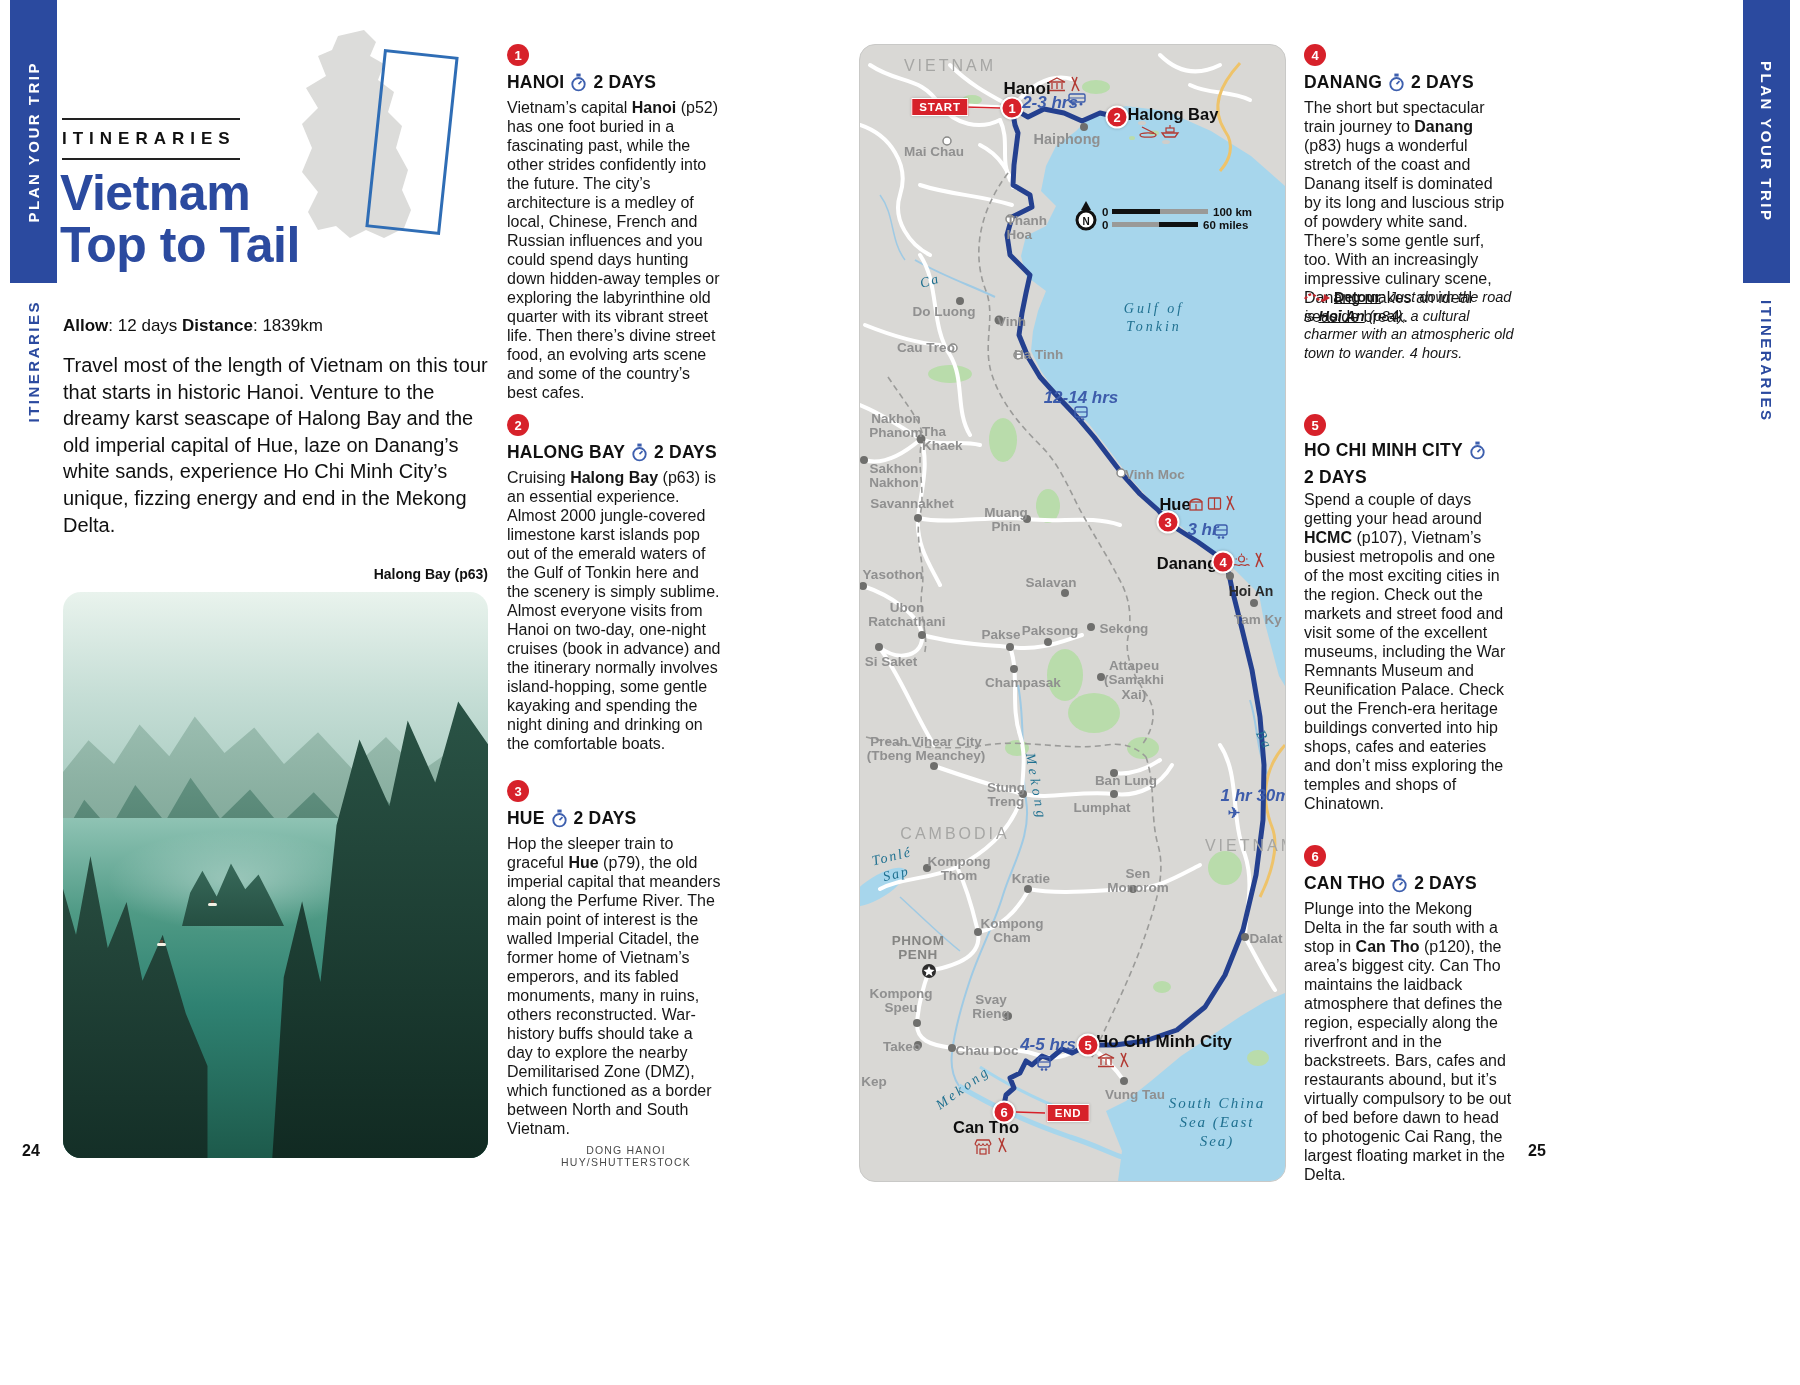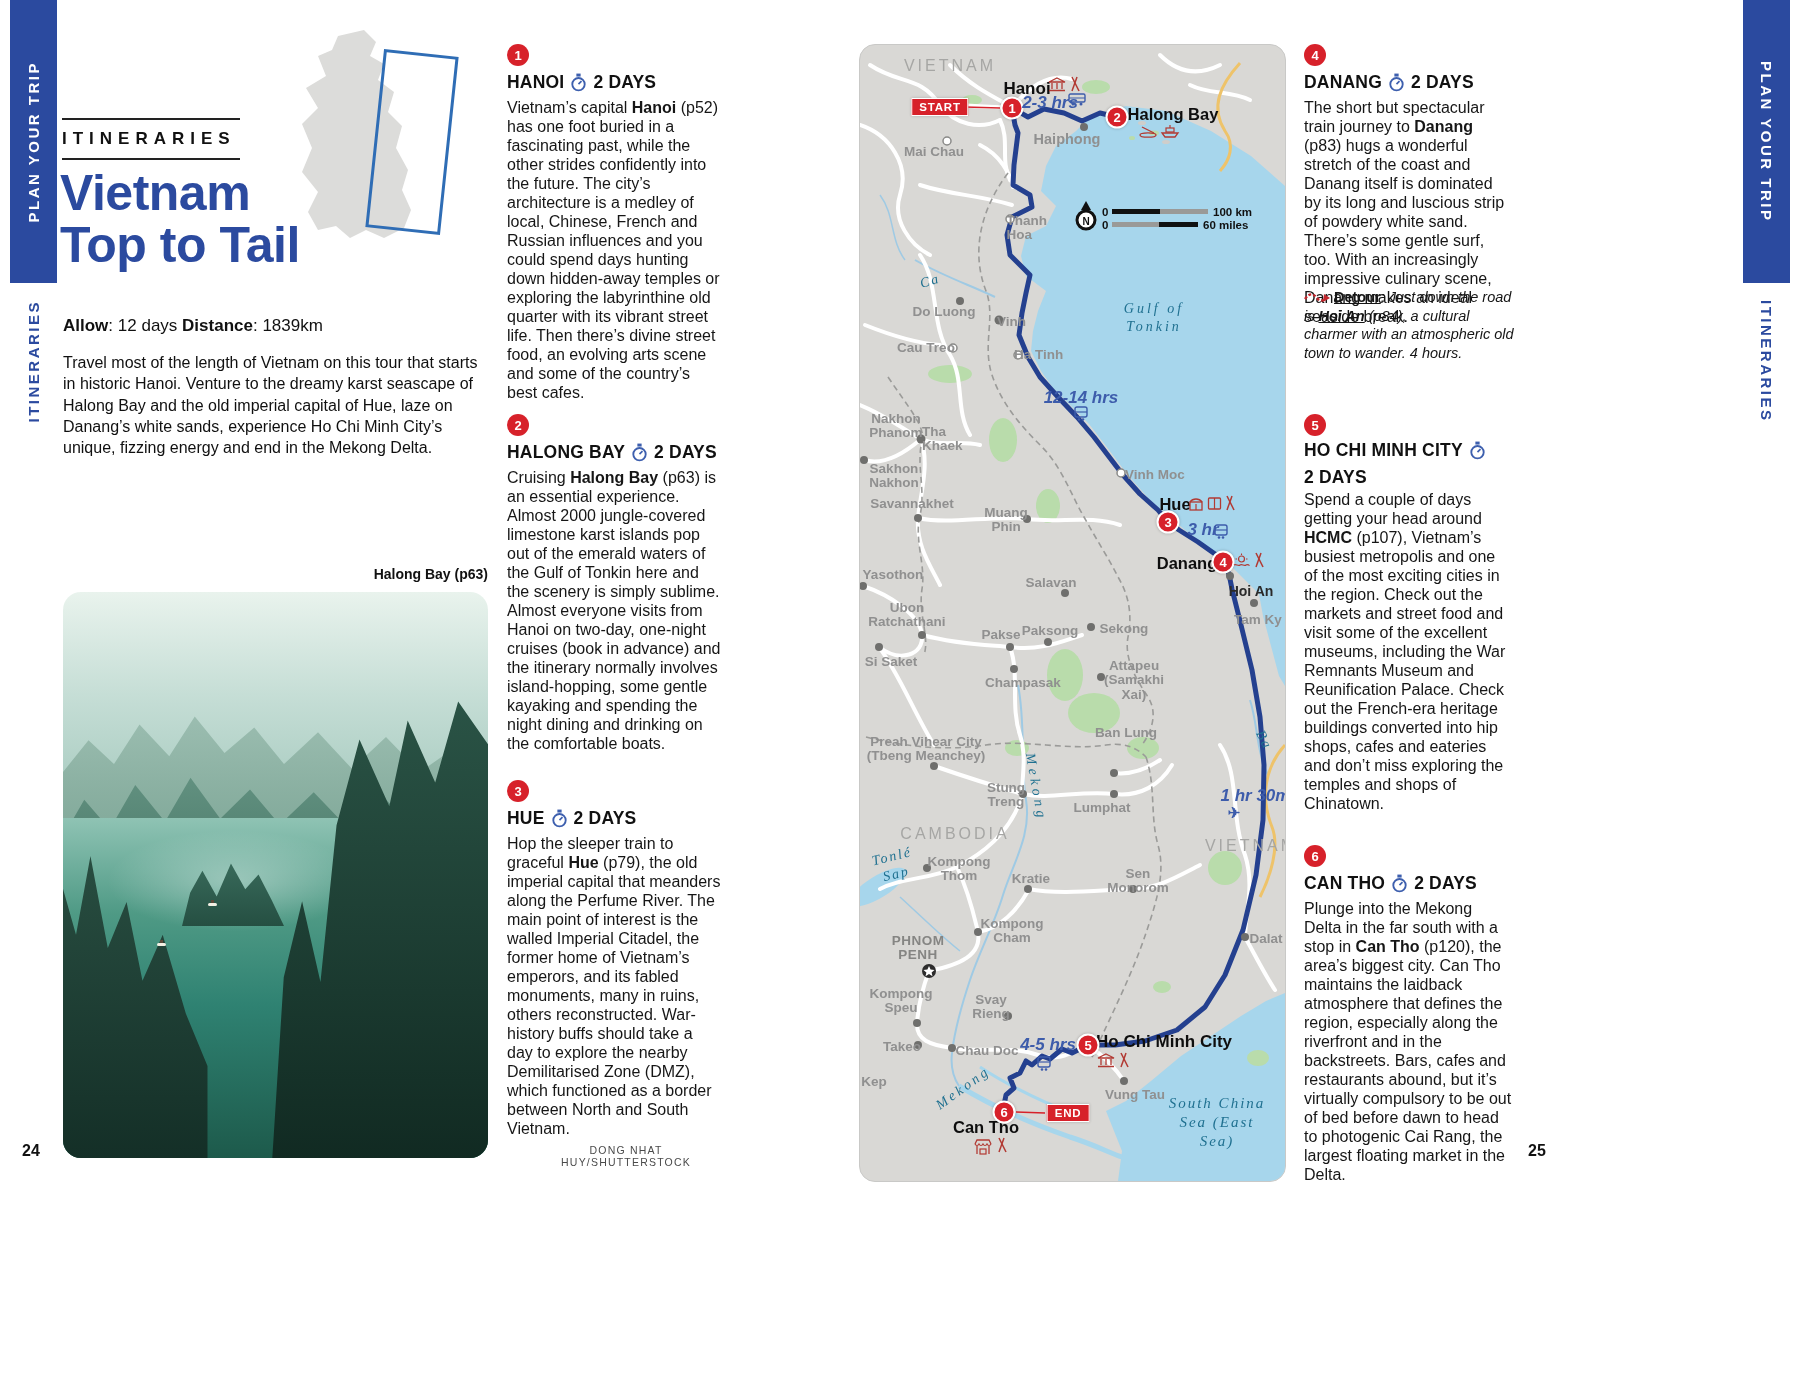--- a/index.html
+++ b/index.html
@@ -17,21 +17,21 @@
   .side-blue{color:#2b4a9f;}
 
   
   .kicker-box{position:absolute;left:62px;top:118px;width:178px;
               border-top:2px solid #222;border-bottom:2px solid #222;padding:9px 0;}
   .kicker{font-weight:bold;font-size:17px;letter-spacing:6px;color:#111;}
   .big-title{position:absolute;left:60px;top:168px;font-weight:bold;font-size:50px;
              line-height:1.03;color:#2b4a9f;letter-spacing:-0.5px;}
   .allow-line{position:absolute;left:63px;top:316px;font-size:17px;color:#111;}
   .allow-line b{font-weight:bold;}
-  .intro{position:absolute;left:63px;top:352px;width:428px;font-size:16px;line-height:1.33;color:#101010;}
+  .intro{position:absolute;left:63px;top:352px;width:428px;font-size:20px;line-height:1.33;color:#101010;}
   .photo-cap{position:absolute;left:63px;top:566px;width:425px;text-align:right;
              font-weight:bold;font-size:14px;color:#111;}
 
   
   .photo{position:absolute;left:63px;top:592px;width:425px;height:566px;border-radius:18px;
          overflow:hidden;background:linear-gradient(180deg,#e9f3ed 0%,#c6ded6 18%,#a9ccc1 36%);}
   .photo > div{position:absolute;}
   .ph-far{left:0;right:0;top:15%;height:28%;opacity:.85;
       background:linear-gradient(#9dbfb2,#7ba393);
       clip-path:polygon(0 60%,6% 40%,12% 55%,18% 30%,25% 50%,31% 25%,38% 48%,45% 32%,52% 55%,60% 35%,68% 58%,76% 38%,84% 60%,92% 45%,100% 62%,100% 100%,0 100%);}
@@ -229,21 +229,21 @@
         <rect x="7.5" y="0.5" width="5" height="3.5" fill="#3d5fae"></rect>
         <circle cx="10" cy="13" r="7.3" fill="none" stroke="#3d5fae" stroke-width="2.2"></circle>
         <line x1="10" y1="13" x2="13.5" y2="9.5" stroke="#3d5fae" stroke-width="2"></line>
       </svg>
     <span>2 DAYS</span>
   </div>
   <div class="sec-body col-right" style="left:1304px;top:899px;">
     <span>Plunge into the Mekong Delta in the far south with a stop in </span><b>Can Tho</b><span> (p120), the area’s biggest city. Can Tho maintains the laidback atmosphere that defines the region, especially along the riverfront and in the backstreets. Bars, cafes and restaurants abound, but it’s virtually compulsory to be out of bed before dawn to head to photogenic Cai Rang, the largest floating market in the Delta.</span>
   </div>
 
-  <div class="credit">DONG NHAT HUY/SHUTTERSTOCK</div>
+  <div class="credit">DONG HANOI HUY/SHUTTERSTOCK</div>
   <div class="pagenum" style="left:22px;top:1142px;">24</div>
   <div class="pagenum" style="left:1528px;top:1142px;">25</div>
 
   <div id="map">
     <svg width="425" height="1136" viewBox="0 0 425 1136">
 
       <path fill="#a7d6ec" d="M231,71 L266,61 L306,66 L351,86 L391,111 L425,141 L425,641 L419,631 L403,571 L399,549 L371,521 L361,511 L346,501 L326,486 L311,473 L291,456 L273,436 L261,421 L246,401 L229,379 L211,361 L193,343 L181,326 L171,306 L173,286 L178,266 L186,246 L166,231 L161,211 L166,191 L186,181 L196,161 L181,146 L186,121 L196,101 L216,86 Z"></path>
 
       <path fill="#a7d6ec" d="M246,1066 L266,1056 L291,1036 L321,1011 L351,991 L381,971 L406,956 L425,948 L425,1136 L258,1136 L262,1106 L252,1081 Z"></path>
 
@@ -417,21 +417,21 @@
     <div class="town" style="left:47px;top:570px;width:95px;">Ubon Ratchathani</div>
     <div class="town" style="left:31px;top:617px;width:70px;">Si Saket</div>
     <div class="town" style="left:141px;top:590px;width:50px;">Pakse</div>
     <div class="town" style="left:190px;top:586px;width:72px;">Paksong</div>
     <div class="town" style="left:191px;top:538px;width:70px;">Salavan</div>
     <div class="town" style="left:264px;top:584px;width:62px;">Sekong</div>
     <div class="town" style="left:274px;top:636px;width:82px;">Attapeu (Samakhi Xai)</div>
     <div class="town" style="left:163px;top:638px;width:92px;">Champasak</div>
     <div class="town" style="left:66px;top:704px;width:155px;">Preah Vihear City (Tbeng Meanchey)</div>
     <div class="town" style="left:146px;top:750px;width:56px;">Stung Treng</div>
-    <div class="town" style="left:266px;top:688px;width:72px;">Ban Lung</div>
+    <div class="town" style="left:266px;top:736px;width:72px;">Ban Lung</div>
     <div class="town" style="left:242px;top:763px;width:70px;">Lumphat</div>
     <div class="town" style="left:99px;top:824px;width:82px;">Kompong Thom</div>
     <div class="town" style="left:171px;top:834px;width:52px;">Kratie</div>
     <div class="town" style="left:278px;top:836px;width:80px;">Sen Monorom</div>
     <div class="town" style="left:152px;top:886px;width:80px;">Kompong Cham</div>
     <div class="town" style="left:58px;top:903px;width:78px;letter-spacing:.5px;color:#858583;">PHNOM PENH</div>
     <div class="town" style="left:41px;top:956px;width:76px;">Kompong Speu</div>
     <div class="town" style="left:131px;top:962px;width:56px;">Svay Rieng</div>
     <div class="town" style="left:42px;top:992px;width:52px;margin-top:10px;">Takeo</div>
     <div class="town" style="left:127px;top:1006px;width:86px;">Chau Doc</div>

